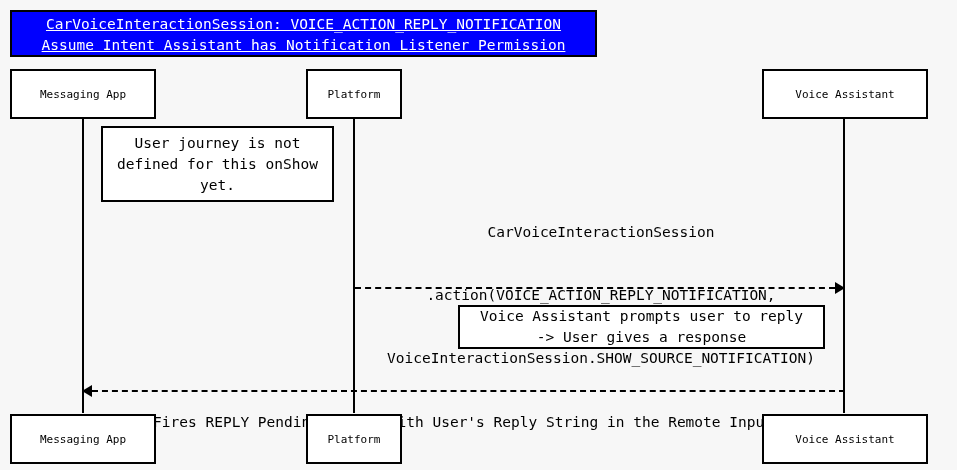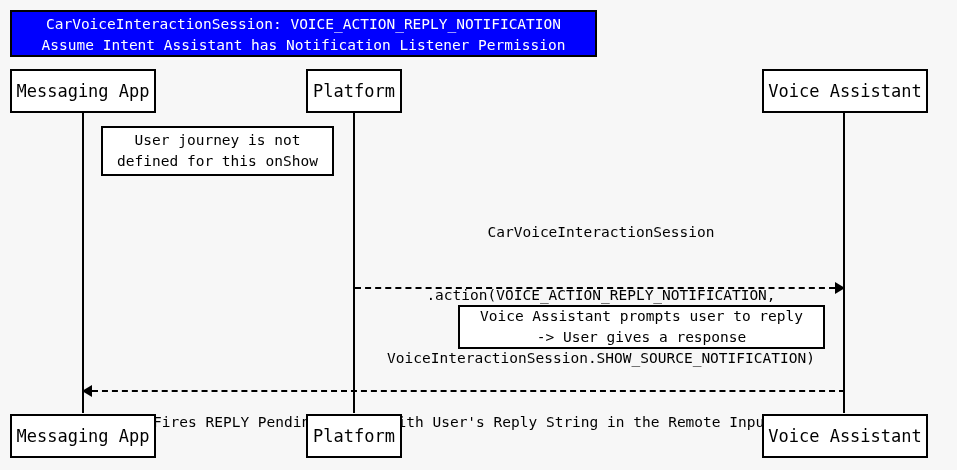--- a/index.html
+++ b/index.html
@@ -25,36 +25,37 @@
     height: 47px;
     background: #0000ff;
     border: 2px solid #000000;
     box-sizing: border-box;
     color: #ffffff;
     font-size: 14.5px;
     line-height: 21px;
     padding-top: 2px;
     text-align: center;
     letter-spacing: 0px;
+    text-decoration: underline;
   }
   .title-line { white-space: pre; }
 
   
   .participant {
     position: absolute;
     background: #ffffff;
     border: 2px solid #000000;
     box-sizing: border-box;
     color: #000000;
-    font-size: 17px;
+    font-size: 11px;
     display: flex;
     align-items: center;
     justify-content: center;
     white-space: nowrap;
-    height: 44px;
+    height: 50px;
   }
 
   
   .lifeline {
     position: absolute;
     width: 2px;
     background: #000000;
   }
 
   
@@ -117,23 +118,24 @@
   <div class="participant" style="left:10px; top:69px; width:146px;">
     <span>Messaging App</span>
   </div>
   <div class="participant" style="left:306px; top:69px; width:96px;">
     <span>Platform</span>
   </div>
   <div class="participant" style="left:762px; top:69px; width:166px;">
     <span>Voice Assistant</span>
   </div>
 
-  <div class="note" style="left:101px; top:126px; width:233px; height:50px;">
+  <div class="note" style="left:101px; top:126px; width:233px; height:76px;">
     <div class="note-line">User journey is not</div>
     <div class="note-line">defined for this onShow</div>
+    <div class="note-line">yet.</div>
   </div>
 
   <div class="msg-label" style="left:357px; top:180px; width:488px;">
     <div>CarVoiceInteractionSession</div>
     <div>.action(VOICE_ACTION_REPLY_NOTIFICATION,</div>
     <div>VoiceInteractionSession.SHOW_SOURCE_NOTIFICATION)</div>
   </div>
 
   <div class="arrow-line" style="left:355px; top:287px; width:480px;"></div>
   <div class="arrow-head right" style="left:835px; top:282px;"></div>

